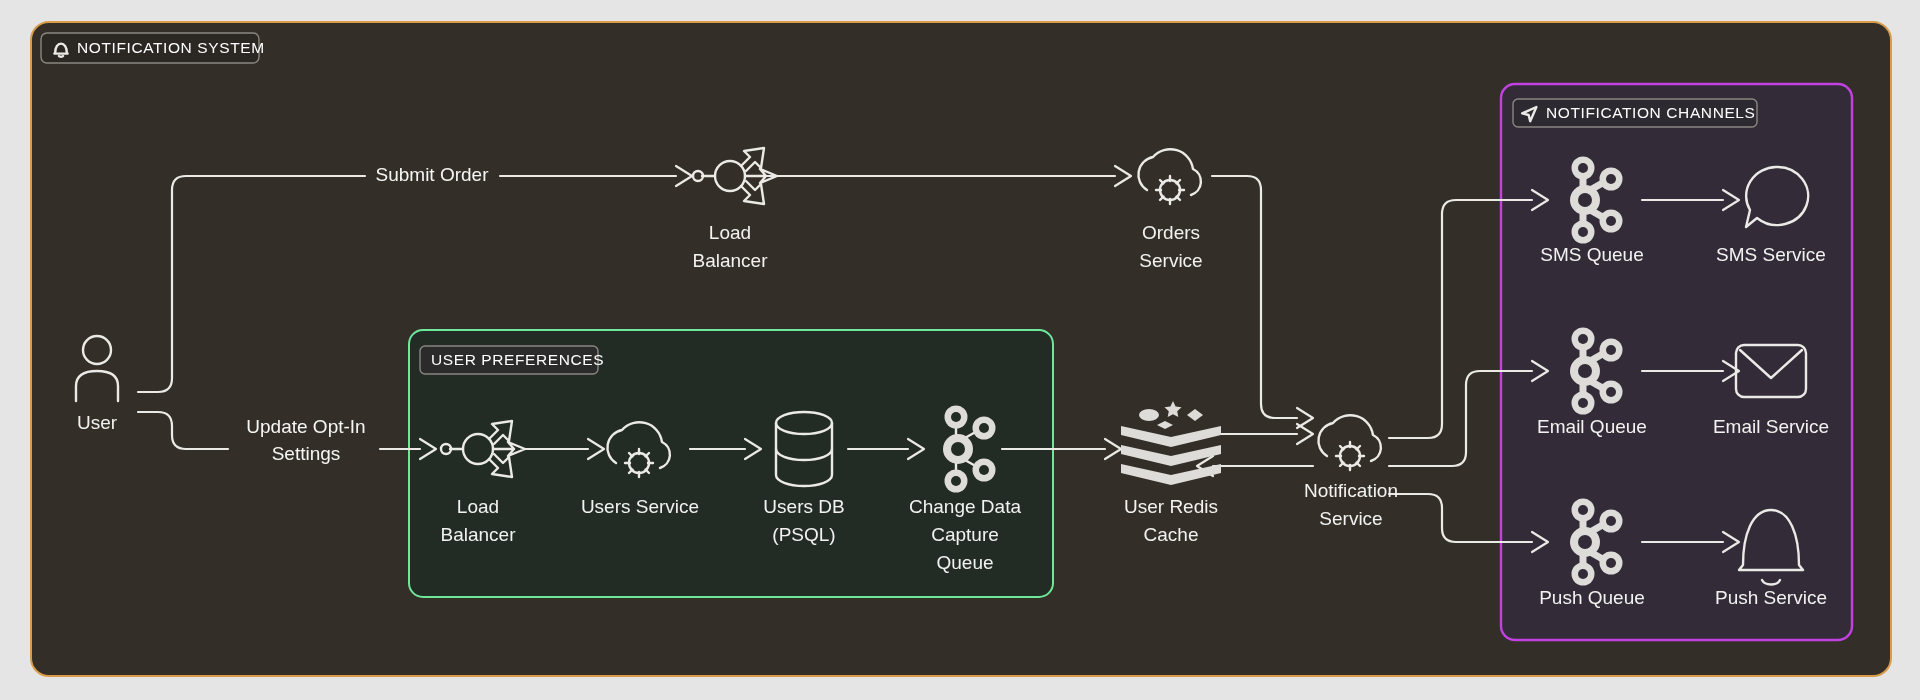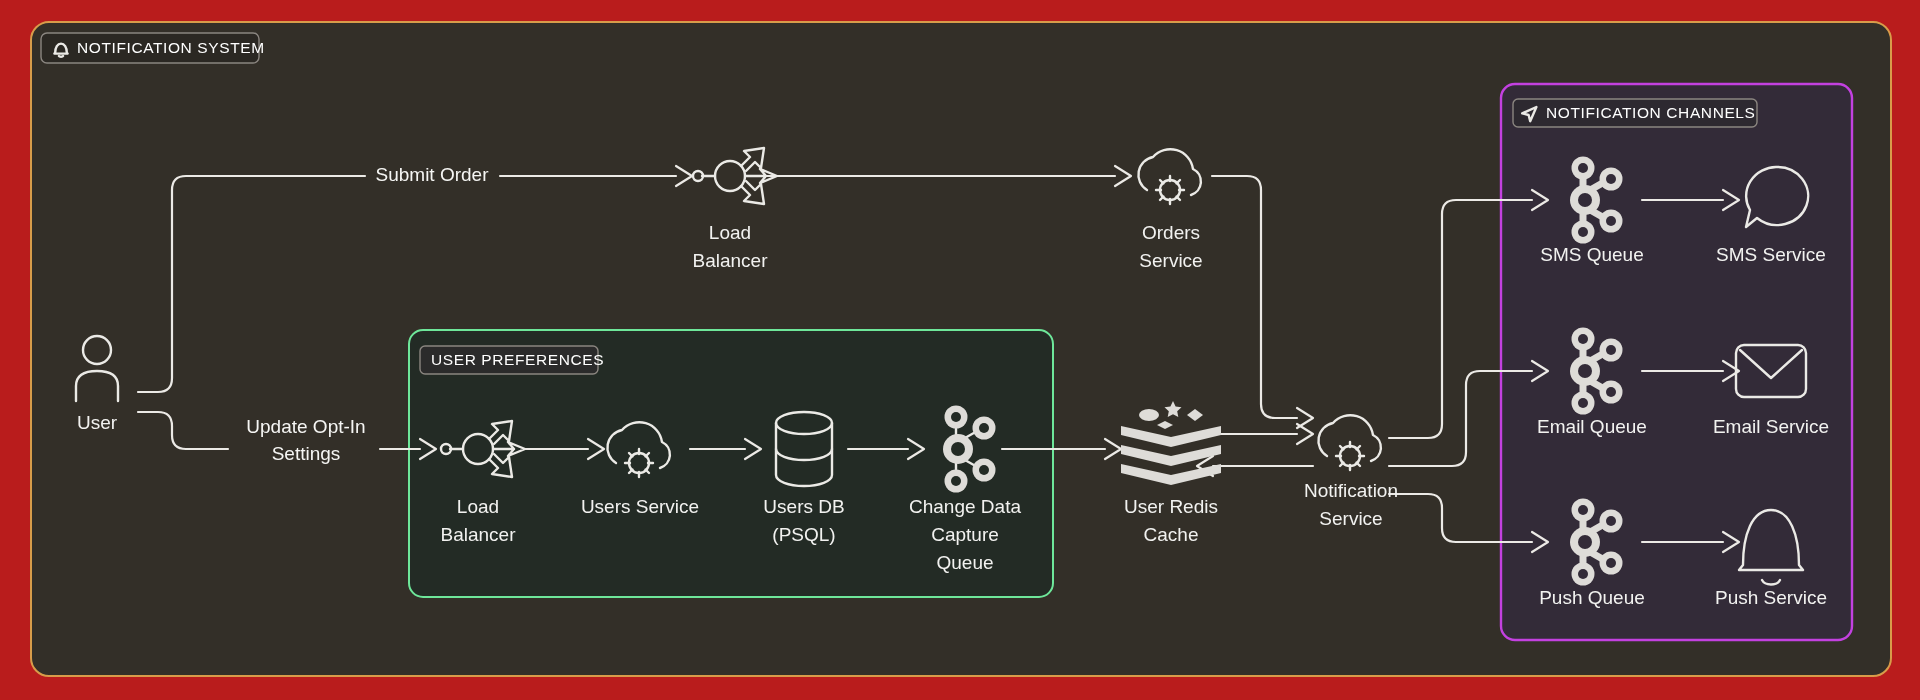--- a/index.html
+++ b/index.html
@@ -10,21 +10,21 @@
   body {
     width: 1920px;
     height: 700px;
     font-family: "Liberation Sans", sans-serif;
     overflow: hidden;
   }
   #stage {
     position: relative;
     width: 1920px;
     height: 700px;
-    background: #b91c1c;
+    background: #e5e5e5;
   }
   svg.diagram {
     position: absolute;
     top: 0; left: 0;
     width: 1920px;
     height: 700px;
     display: block;
   }
   .node-label {
     fill: #f2f2f0;

